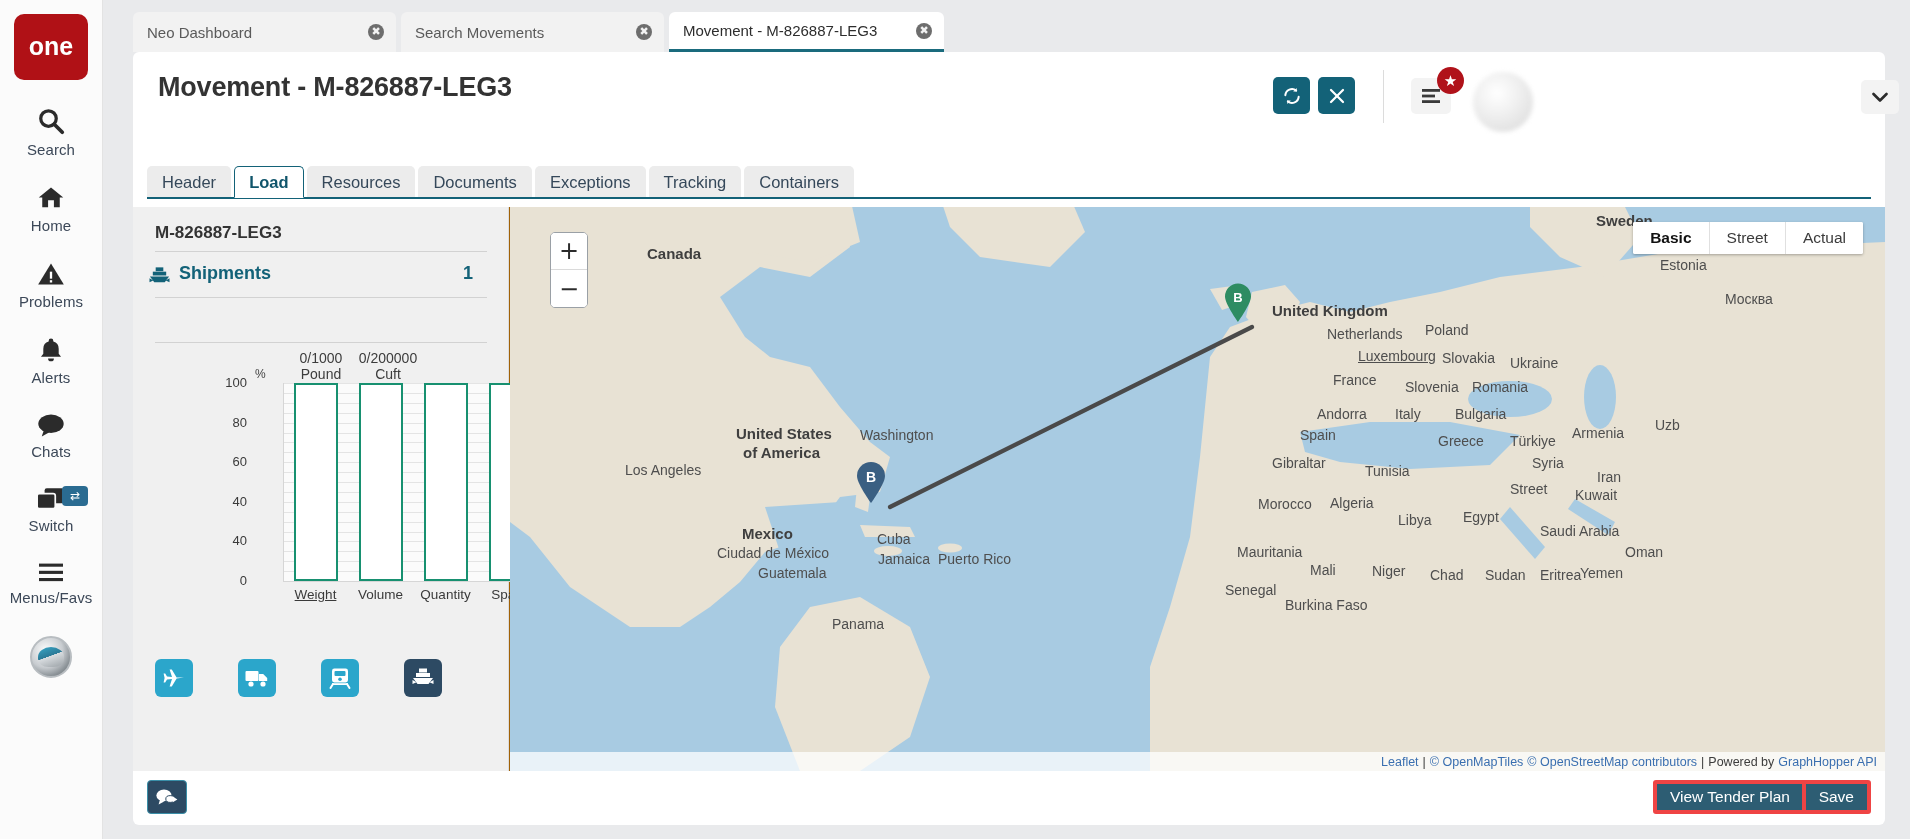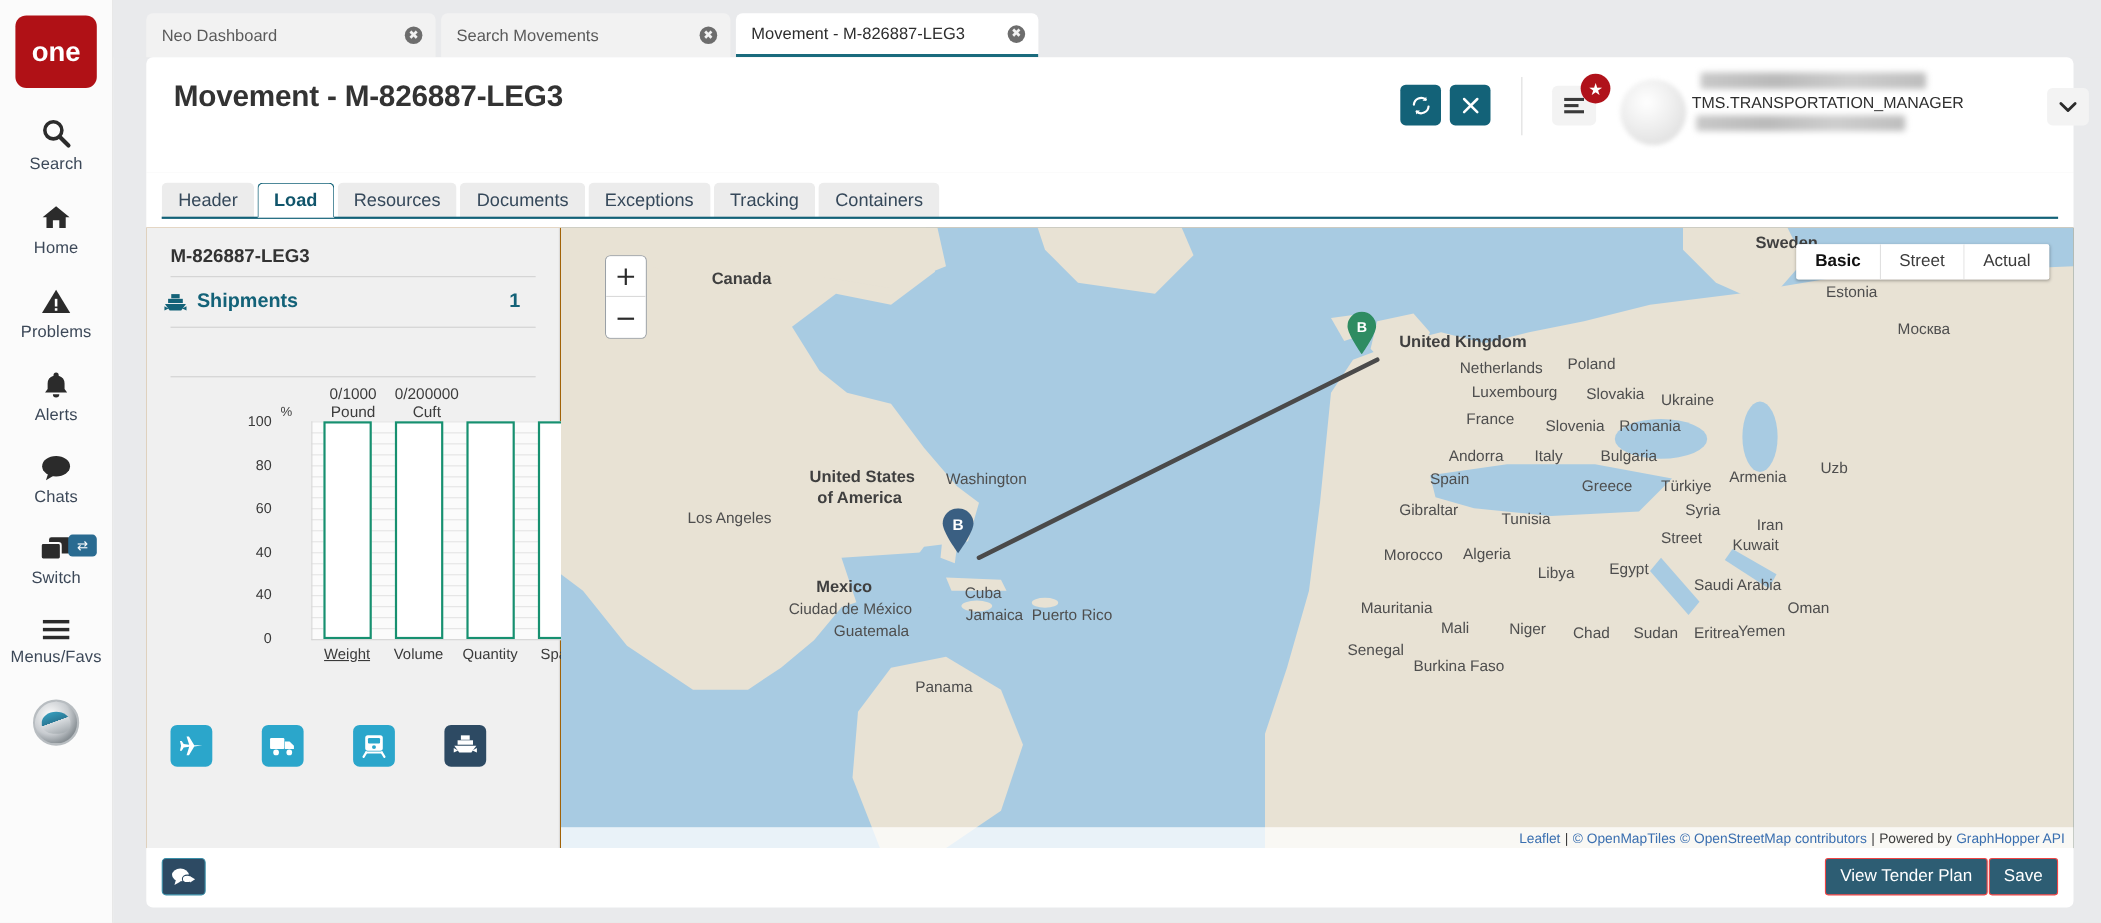--- a/index.html
+++ b/index.html
@@ -302,21 +302,21 @@
     background: #fff; border-radius: 0 0 6px 6px;
   }
   #btn-chat {
     position:absolute; left: 14px; top: 9px;
     width: 40px; height: 34px; border-radius: 4px;
     background: #2d4a63; border: 1px solid #3a8fa8;
     display:flex; align-items:center; justify-content:center; cursor:pointer;
   }
   .foot-btn {
     position:absolute; top: 9px; height: 34px; padding: 0 13px;
-    background: #2d5d73; color:#fff; border: 1px solid #ef4444;
+    background: #2d5d73; color:#fff; border: 4px solid #ef4444;
     border-radius: 3px; font-size: 15.5px; cursor:pointer;
     display:flex; align-items:center;
     font-family: "Liberation Sans", sans-serif;
   }
   #btn-tender { right: 78px; }
   #btn-save   { right: 14px; }
 </style>
 </head>
 <body>
 
@@ -445,25 +445,20 @@
       <rect x="2" y="2" width="18" height="2.8" fill="#3a3a3a"></rect>
       <rect x="2" y="7.6" width="13" height="2.8" fill="#3a3a3a"></rect>
       <rect x="2" y="13.2" width="18" height="2.8" fill="#3a3a3a"></rect>
     </svg>
   </div>
   <div id="menu-star">
     <span>★</span>
   </div>
 
   <div id="profile-avatar"></div>
-  <div id="profile-block">
-    <div class="redacted" id="redact-top"></div>
-    <div id="profile-role">TMS.TRANSPORTATION_MANAGER</div>
-    <div class="redacted" id="redact-bottom"></div>
-  </div>
   <div id="profile-caret">
     <svg width="16" height="11" viewBox="0 0 16 11">
         <path d="M1.5 2 L8 8.5 L14.5 2" fill="none" stroke="#2b2b2b" stroke-width="2.6" stroke-linecap="round" stroke-linejoin="round"></path>
       </svg>
   </div>
 </div>
 
 <div id="tabrow">
   <div id="tabrow-inner">
     <div class="ntab">
@@ -641,21 +636,21 @@
     </svg>
 
     <div id="map-labels">
         <div class="map-lab cty" style="left: 1086px; top: 5px;">Sweden</div>
         <div class="map-lab cty" style="left: 137px; top: 38px;">Canada</div>
         <div class="map-lab " style="left: 1150px; top: 50px;">Estonia</div>
         <div class="map-lab " style="left: 1215px; top: 84px;">Москва</div>
         <div class="map-lab cty" style="left: 762px; top: 95px;">United Kingdom</div>
         <div class="map-lab " style="left: 817px; top: 119px;">Netherlands</div>
         <div class="map-lab " style="left: 915px; top: 115px;">Poland</div>
-        <div class="map-lab " style="left: 828px; top: 141px;">Luxembourg</div>
+        <div class="map-lab " style="left: 848px; top: 141px; text-decoration: underline;">Luxembourg</div>
         <div class="map-lab " style="left: 932px; top: 143px;">Slovakia</div>
         <div class="map-lab " style="left: 1000px; top: 148px;">Ukraine</div>
         <div class="map-lab " style="left: 823px; top: 165px;">France</div>
         <div class="map-lab " style="left: 895px; top: 172px;">Slovenia</div>
         <div class="map-lab " style="left: 962px; top: 172px;">Romania</div>
         <div class="map-lab " style="left: 807px; top: 199px;">Andorra</div>
         <div class="map-lab " style="left: 885px; top: 199px;">Italy</div>
         <div class="map-lab " style="left: 945px; top: 199px;">Bulgaria</div>
         <div class="map-lab " style="left: 790px; top: 220px;">Spain</div>
         <div class="map-lab " style="left: 928px; top: 226px;">Greece</div>

